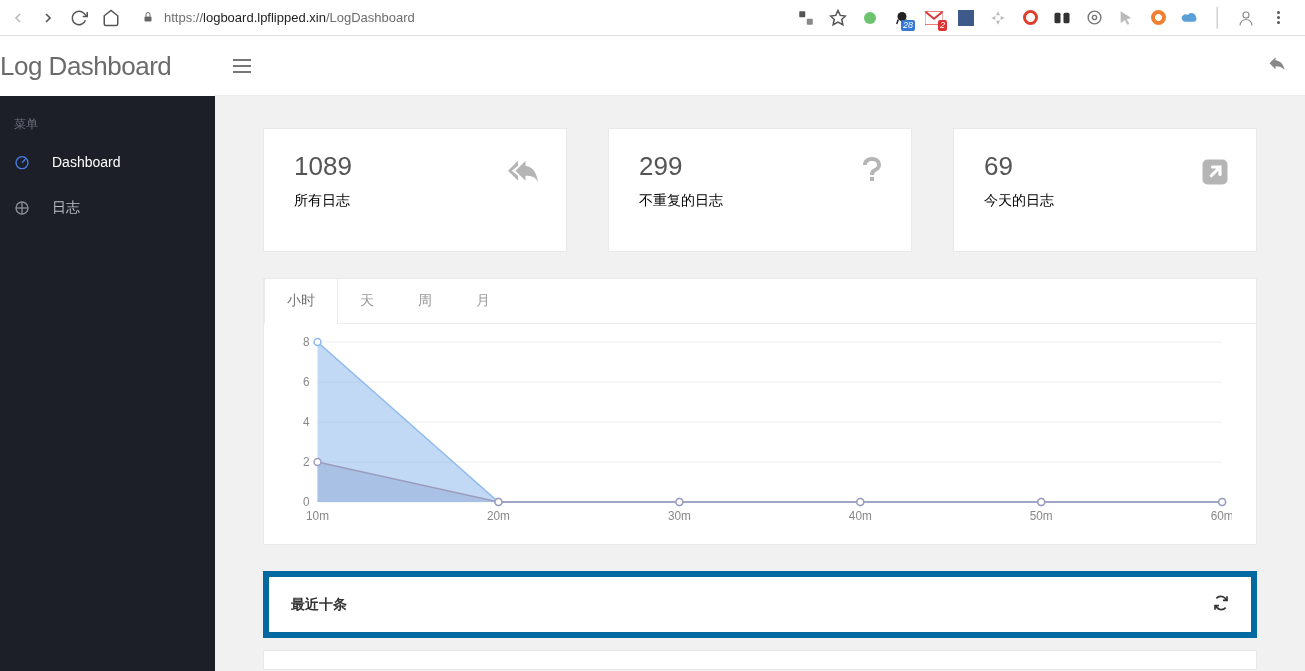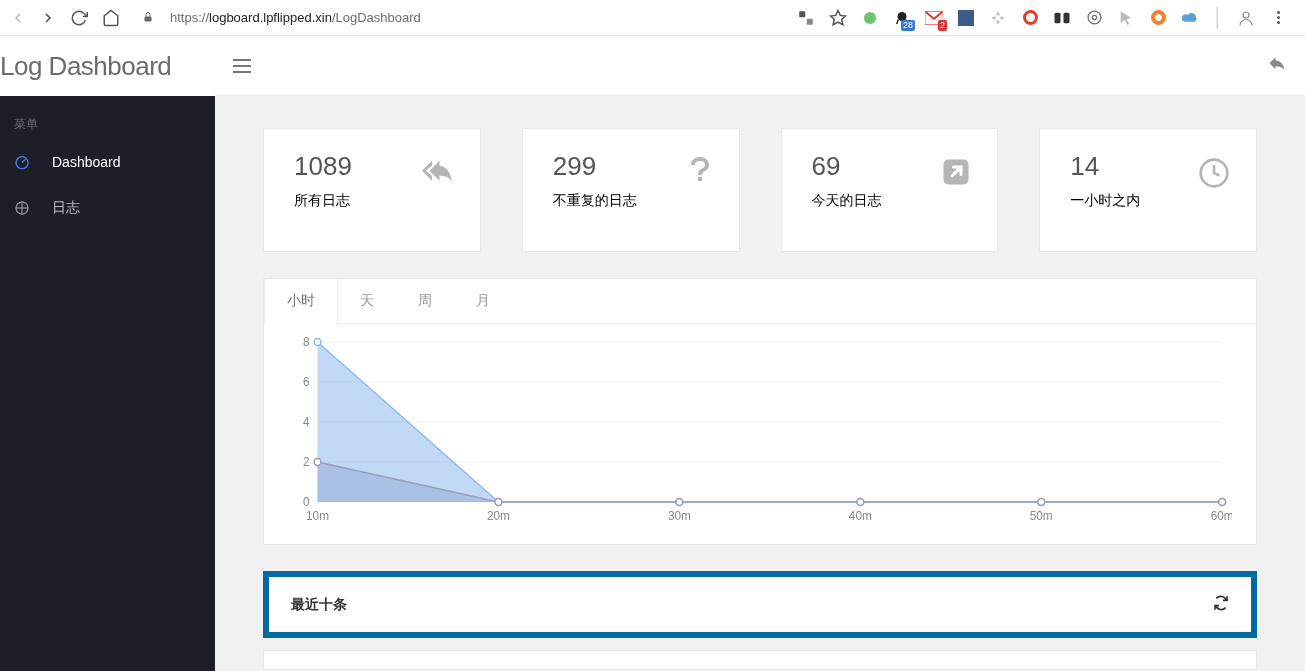--- a/index.html
+++ b/index.html
@@ -1,25 +1,25 @@
 <!DOCTYPE html>
 <html><head>
 <meta charset="utf-8">
 <style>
 * { margin: 0; padding: 0; box-sizing: border-box; }
 body { font-family: -apple-system, BlinkMacSystemFont, "Segoe UI", "Microsoft YaHei", sans-serif; font-size: 14px; color: #555; background: #fff; width: 1305px; height: 671px; overflow: hidden; }
 .browser-bar { height: 36px; display: flex; align-items: center; padding: 0 10px; gap: 14px; border-bottom: 1px solid #e0e0e0; background: #fff; }
 .nav-arrow { color: #555; font-size: 18px; display: inline-flex; }
 .nav-arrow.disabled { color: #bbb; }
-.omnibox { display: flex; gap: 16px; font-size: 13px; color: #333; flex: 0 0 auto; padding-left: 8px; }
+.omnibox { display: flex; gap: 10px; font-size: 13px; color: #333; flex: 0 0 auto; padding-left: 8px; }
 .lock-ic { width: 12px; height: 14px; }
 .url-text { font-family: Arial, sans-serif; }
 .url-host { color: #222; }
 .url-path { color: #6d6d6d; }
-.ext-bar { margin-left: auto; display: flex; align-items: center; gap: 14px; padding-right: 8px; }
+.ext-bar { margin-left: auto; display: flex; align-items: center; gap: 14px; padding-right: 8px; font-style: italic; }
 .ext-ic { width: 18px; height: 18px; display: inline-flex; align-items: center; justify-content: center; position: relative; font-size: 14px; }
 .ext-badge { position: absolute; bottom: -4px; right: -4px; background: #d33; color: #fff; font-size: 9px; line-height: 11px; padding: 0 2px; border-radius: 2px; }
 .app { display: flex; height: calc(671px - 36px); }
 .sidebar { width: 215px; background: #fff; display: flex; flex-direction: column; }
 .app-title { height: 60px; display: flex; align-items: center; padding: 0 10px 0 0; font-size: 26px; font-weight: 300; color: #6b6b6b; letter-spacing: -0.5px; }
 .side-dark { flex: 1; background: #1c1f28; color: #a9acb3; padding-top: 14px; }
 .side-heading { color: #6a6f7c; font-size: 12px; padding: 6px 14px; }
 .side-item { display: flex; align-items: center; gap: 22px; height: 46px; padding: 0 14px; color: #babcc4; cursor: pointer; }
 .side-item.active { color: #fff; }
 .side-item .side-ic { width: 16px; display: inline-flex; justify-content: center; }
@@ -233,32 +233,20 @@
             <div class="card-num">69</div>
             <div class="card-label">今天的日志</div>
           </div>
           <div class="card-ic">
             <svg width="30" height="30" viewBox="0 0 24 24" fill="#b5b5b5">
                 <rect x="2" y="2" width="20" height="20" rx="4"></rect>
                 <path d="M9 15l7-7M10 8h6v6" stroke="#fff" stroke-width="2.5" fill="none" stroke-linecap="round"></path>
               </svg>
           </div>
         </div>
-        <div class="card">
-          <div>
-            <div class="card-num">14</div>
-            <div class="card-label">一小时之内</div>
-          </div>
-          <div class="card-ic">
-            <svg width="32" height="32" viewBox="0 0 24 24" fill="none" stroke="#b5b5b5" stroke-width="2">
-                <circle cx="12" cy="12" r="10"></circle>
-                <polyline points="12 6 12 12 16 14"></polyline>
-              </svg>
-          </div>
-        </div>
       </div>
 
       <div class="chart-panel">
         <div class="chart-tabs">
           <div class="chart-tab active">小时</div>
           <div class="chart-tab">天</div>
           <div class="chart-tab">周</div>
           <div class="chart-tab">月</div>
         </div>
         <div class="chart-body">

